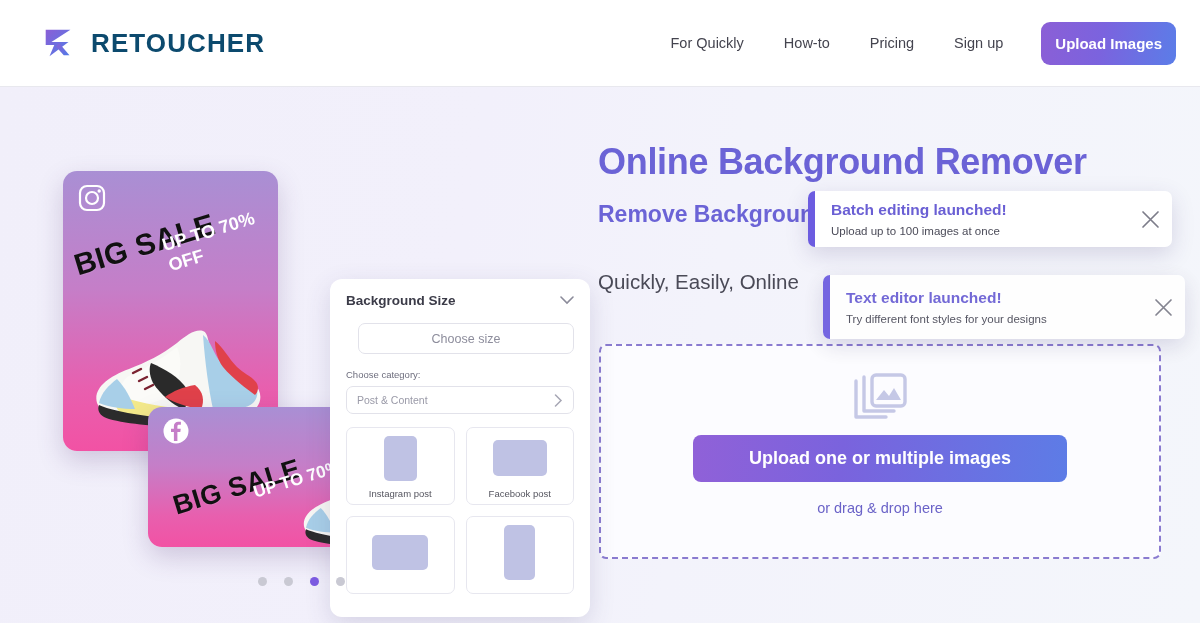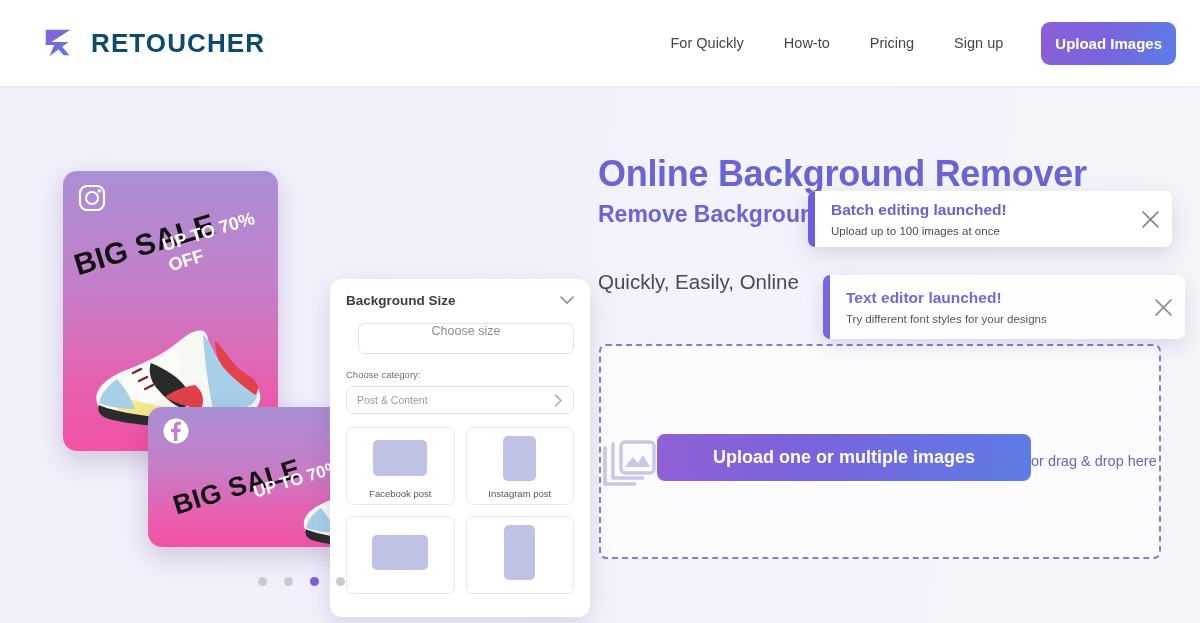--- a/index.html
+++ b/index.html
@@ -82,21 +82,21 @@
     padding: 14px 16px 0 16px;
     overflow: hidden;
     z-index: 6;
   }
   .panel-head { display: flex; align-items: center; justify-content: space-between; }
   .panel-title { font-size: 13.5px; font-weight: bold; color: #3b3b48; }
   .chev-down { width: 14px; height: 9px; }
   .choose-size {
     margin-top: 15px; height: 31px;
     border: 1px solid #e2e2ea; border-radius: 7px;
-    display: flex; align-items: flex-start; justify-content: center;
+    display: flex; align-items: center; justify-content: center;
     font-size: 12.5px; color: #8d8d9c; margin-left: 12px;
   }
   .cat-label { margin-top: 15px; font-size: 9.5px; color: #6e6e7e; }
   .cat-select {
     margin-top: 6px; height: 28px;
     border: 1px solid #e2e2ea; border-radius: 7px;
     display: flex; align-items: center; justify-content: space-between;
     padding: 3px 10px; font-size: 10.5px; color: #9a9aa8;
   }
   .thumb-grid { margin-top: 13px; display: grid; grid-template-columns: 1fr 1fr; gap: 11px; }
@@ -109,39 +109,39 @@
   .thumb-label { font-size: 9.5px; color: #55555f; }
 
   
   .dots { position: absolute; left: 258px; top: 490px; display: flex; gap: 17px; z-index: 8; }
   .dot { width: 9px; height: 9px; border-radius: 50%; background: #c9c9d3; cursor: pointer; }
   .dot.active { background: #7b5ae0; }
 
   
   .right { position: absolute; left: 598px; top: 0; width: 602px; height: 536px; }
   .h1 {
-    position: absolute; left: 0; top: 66px;
+    position: absolute; left: 0; top: 54px;
     font-size: 36px; font-weight: bold; color: #6b63d6;
     letter-spacing: -.3px; white-space: nowrap;
   }
   .h2 {
     position: absolute; left: 0; top: 114px;
     font-size: 23px; font-weight: bold; color: #6b63d6; white-space: nowrap;
   }
   .h3 {
     position: absolute; left: 0; top: 183px;
     font-size: 20.5px; color: #4a4a57; white-space: nowrap;
   }
 
   .dropzone {
     position: absolute; left: 1px; top: 257px;
     width: 562px; height: 215px;
     border: 2px dashed #8a7bd0; border-radius: 7px;
     background: #fcfcff;
-    display: flex; align-items: center;
+    display: flex; flex-direction: column; align-items: center;
   }
   .dz-icon { margin-top: 27px; }
   .btn-upload-main {
     margin-top: 12px; width: 374px; height: 47px;
     background: linear-gradient(95deg, #9061d8 0%, #7a63dd 40%, #5d7ce6 100%);
     color: #fff; font-size: 18px; font-weight: bold;
     border: none; border-radius: 8px; cursor: pointer;
   }
   .dz-hint { margin-top: 18px; font-size: 14.5px; color: #6b63c8; }
 
@@ -255,26 +255,26 @@
 
         <div class="cat-select">
           <span>Post &amp; Content</span>
           <svg width="9" height="13" viewBox="0 0 9 13">
             <path d="M1.5 1 L7 6.5 L1.5 12" fill="none" stroke="#a6a6b4" stroke-width="1.5" stroke-linecap="round"></path>
           </svg>
         </div>
 
         <div class="thumb-grid">
           <div class="thumb">
+            <div class="thumb-shape" style="width:33px; height:45px;"></div>
+            <span class="thumb-label">Instagram post</span>
+          </div>
+          <div class="thumb">
             <div class="thumb-shape" style="width:54px; height:36px;"></div>
             <span class="thumb-label">Facebook post</span>
-          </div>
-          <div class="thumb">
-            <div class="thumb-shape" style="width:33px; height:45px;"></div>
-            <span class="thumb-label">Instagram post</span>
           </div>
           <div class="thumb">
             <div class="thumb-shape" style="width:56px; height:35px;"></div>
             <span class="thumb-label"></span>
           </div>
           <div class="thumb">
             <div class="thumb-shape" style="width:31px; height:55px;"></div>
             <span class="thumb-label"></span>
           </div>
         </div>

